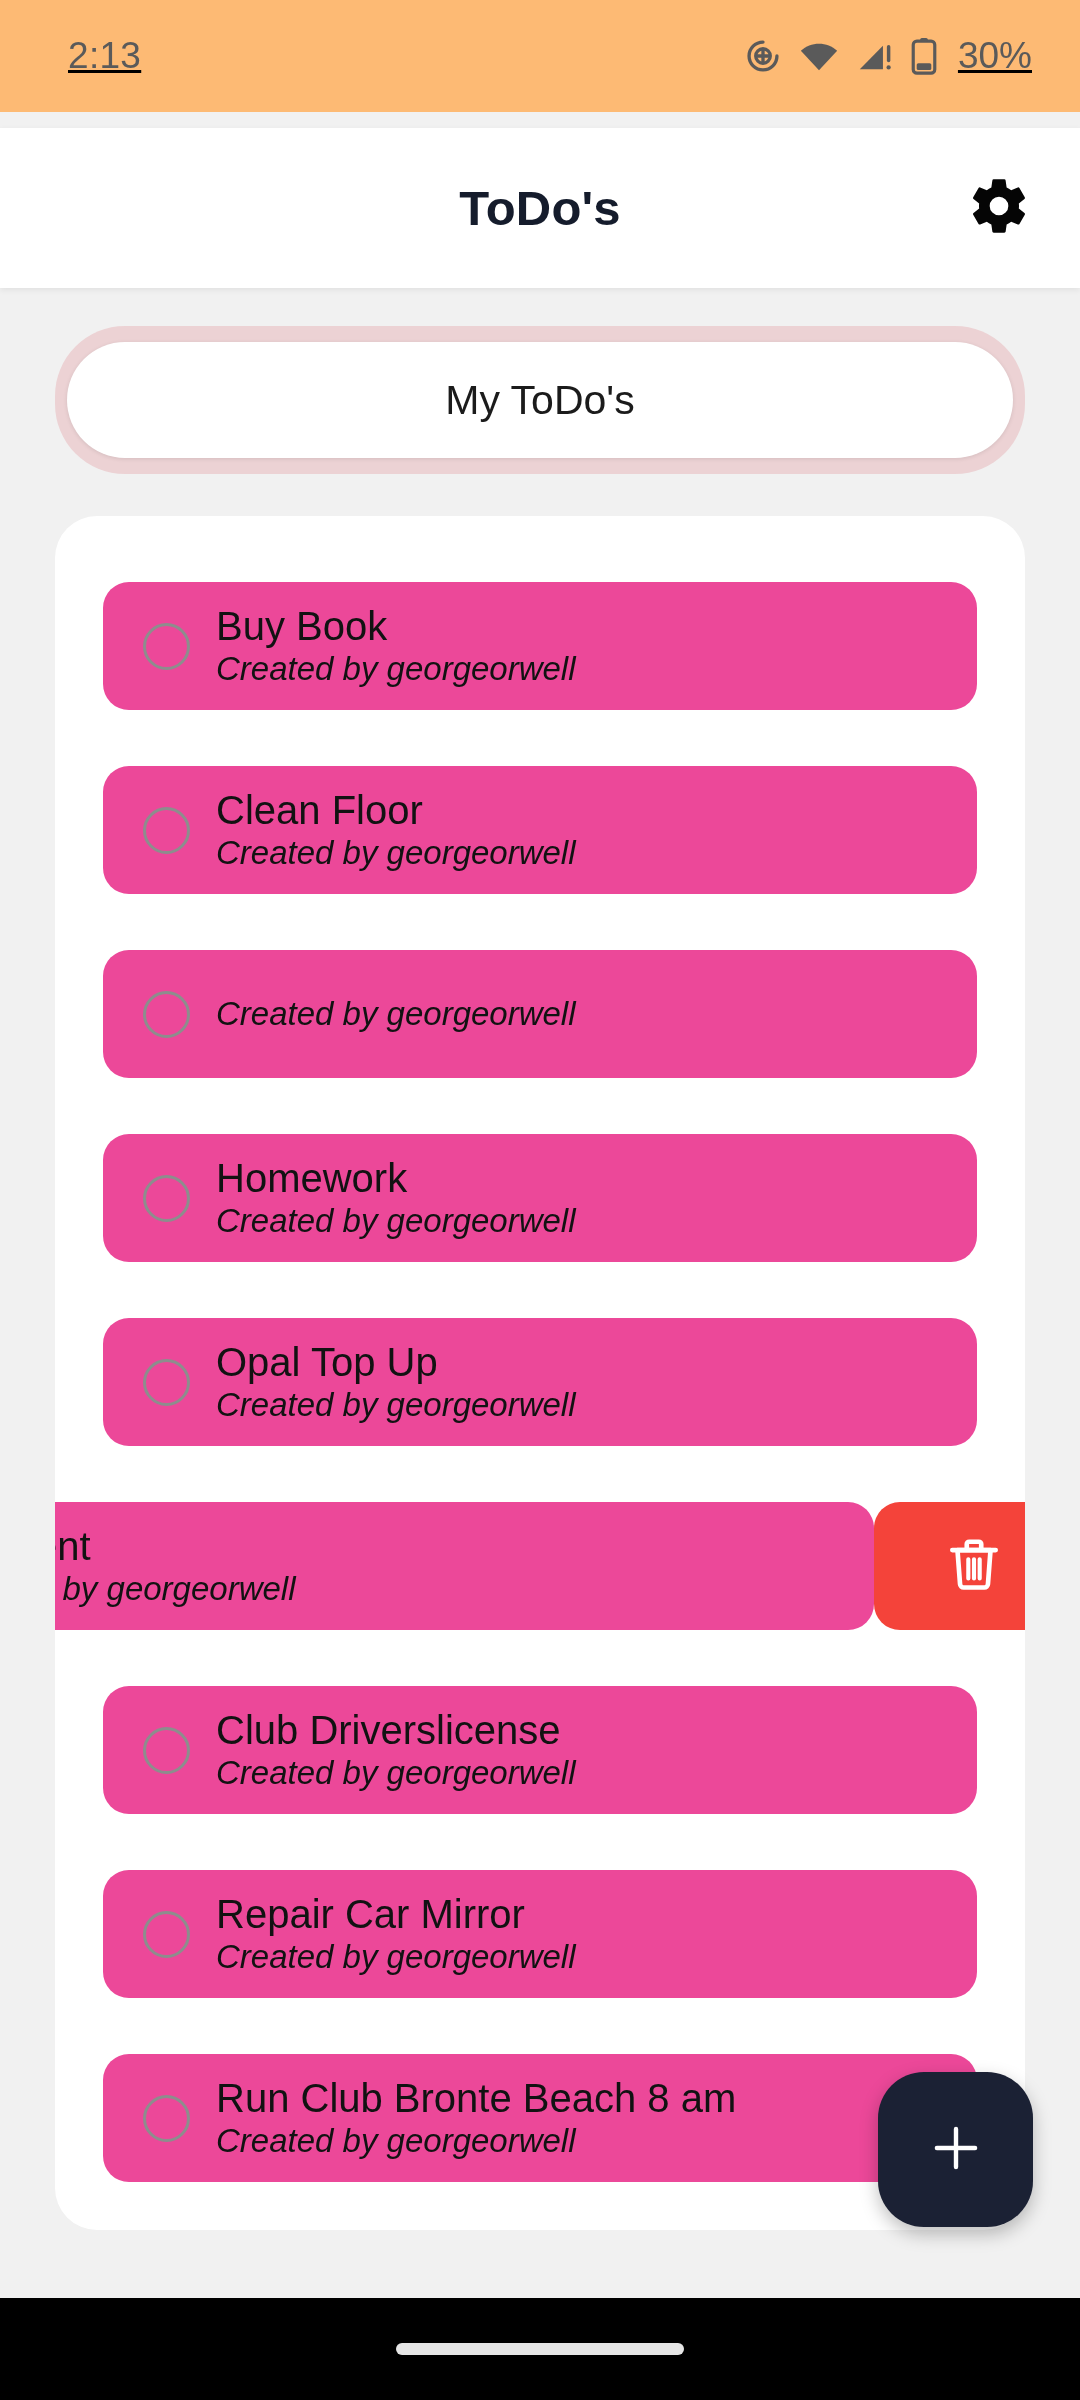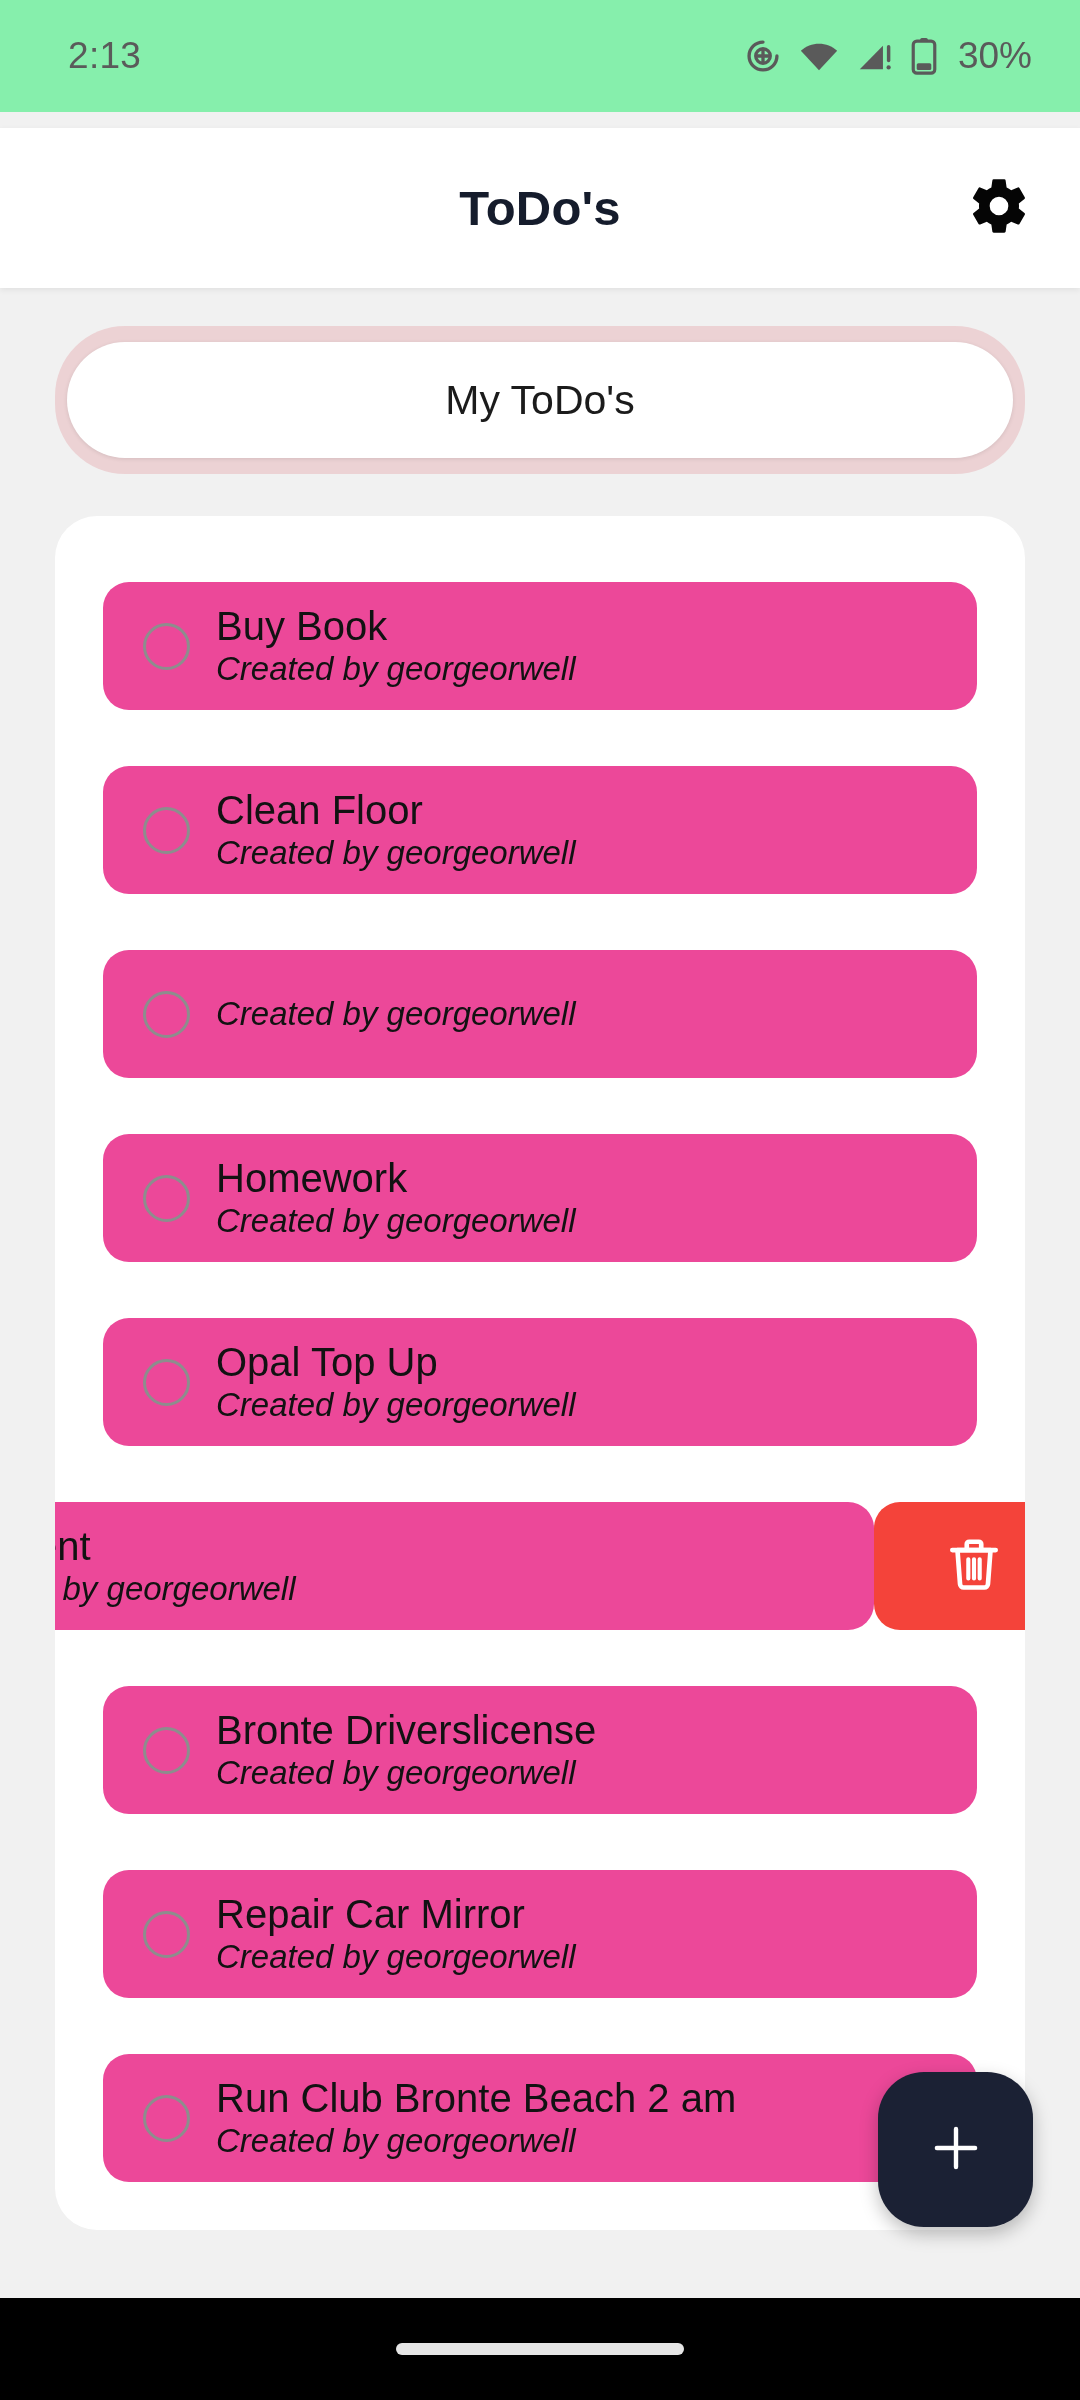--- a/index.html
+++ b/index.html
@@ -19,25 +19,26 @@
     background:#f1f1f1;
     overflow:hidden;
   }
 
   
   .status-bar {
     position:absolute;
     top:0; left:0;
     width:1080px;
     height:112px;
-    background:#86efac;
+    background:#fdba74;
     display:flex;
     align-items:center;
     justify-content:space-between;
     padding:0 48px 0 68px;
+    text-decoration:underline;
   }
   .status-clock {
     font-size:37px;
     color:#5a5a5a;
     letter-spacing:0.3px;
   }
   .status-icons {
     display:flex;
     align-items:center;
     gap:17px;
@@ -368,41 +369,41 @@
               <path stroke="#ffffff" stroke-width="1.6" stroke-linecap="round" d="M9.8 10.2v7.4M12 10.2v7.4M14.2 10.2v7.4"></path>
             </svg>
           </span>
         </div>
       </div>
 
       <div class="todo-row">
         <div class="todo-item">
           <div class="check-circle"></div>
           <div class="todo-text">
-            <div class="todo-title">Bronte Driverslicense</div>
+            <div class="todo-title">Club Driverslicense</div>
             <div class="todo-sub">Created by georgeorwell</div>
           </div>
         </div>
       </div>
 
       <div class="todo-row">
         <div class="todo-item">
           <div class="check-circle"></div>
           <div class="todo-text">
             <div class="todo-title">Repair Car Mirror</div>
             <div class="todo-sub">Created by georgeorwell</div>
           </div>
         </div>
       </div>
 
       <div class="todo-row">
         <div class="todo-item">
           <div class="check-circle"></div>
           <div class="todo-text">
-            <div class="todo-title">Run Club Bronte Beach 2 am</div>
+            <div class="todo-title">Run Club Bronte Beach 8 am</div>
             <div class="todo-sub">Created by georgeorwell</div>
           </div>
         </div>
       </div>
 
     </div>
   </div>
 
   <div class="fab">
     <span>

